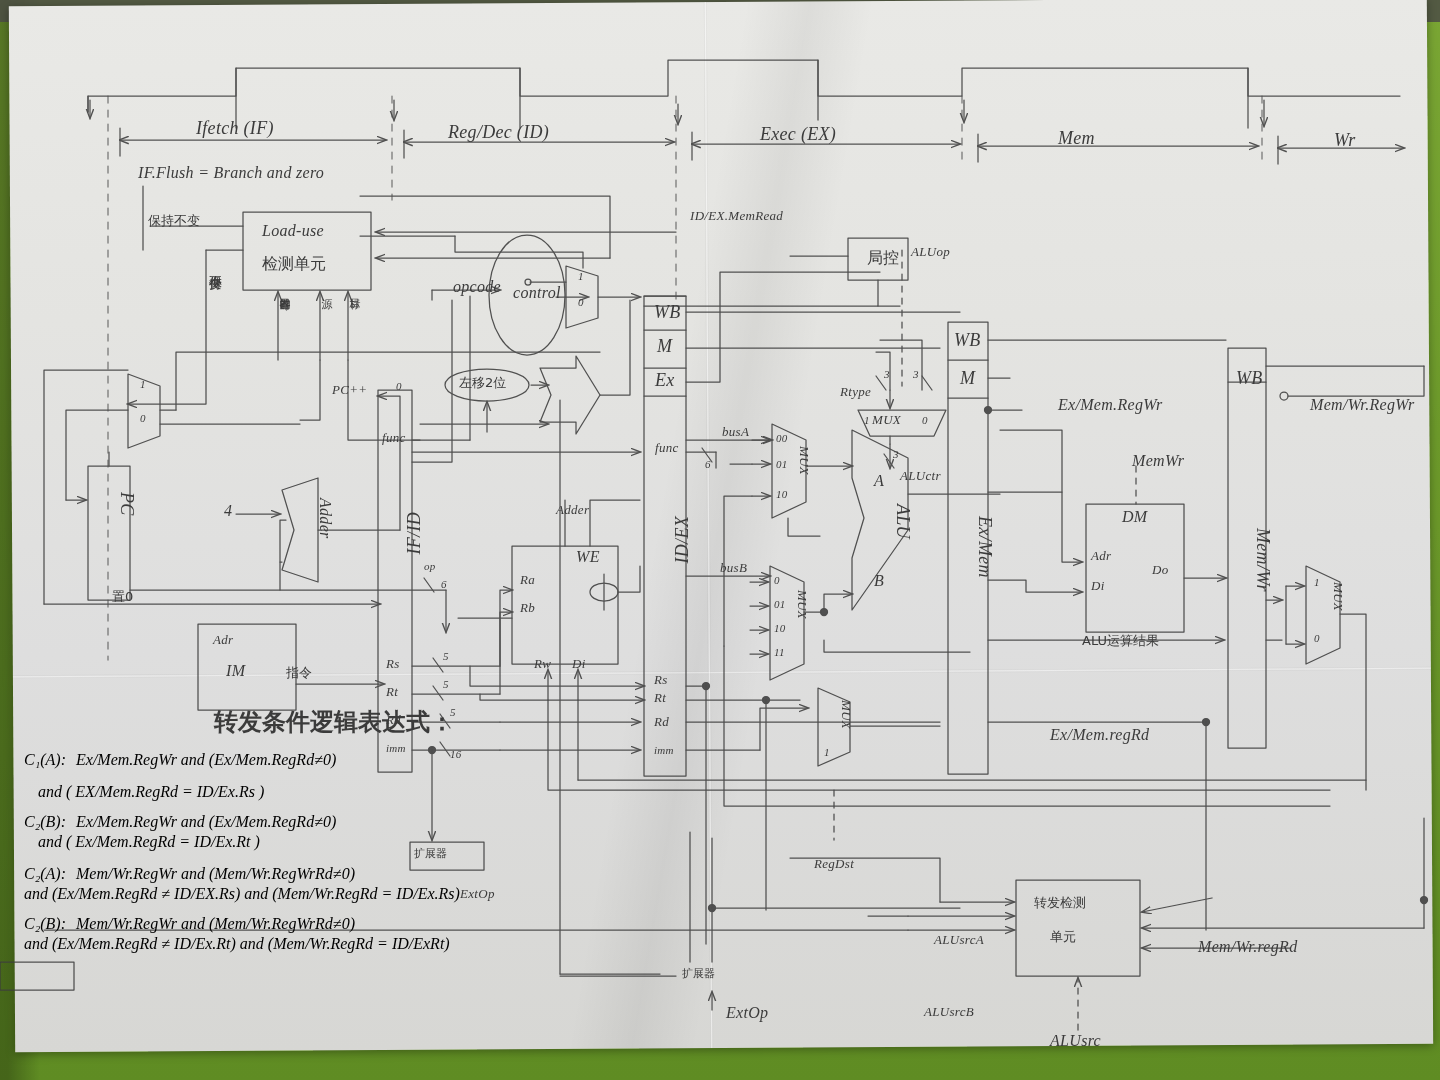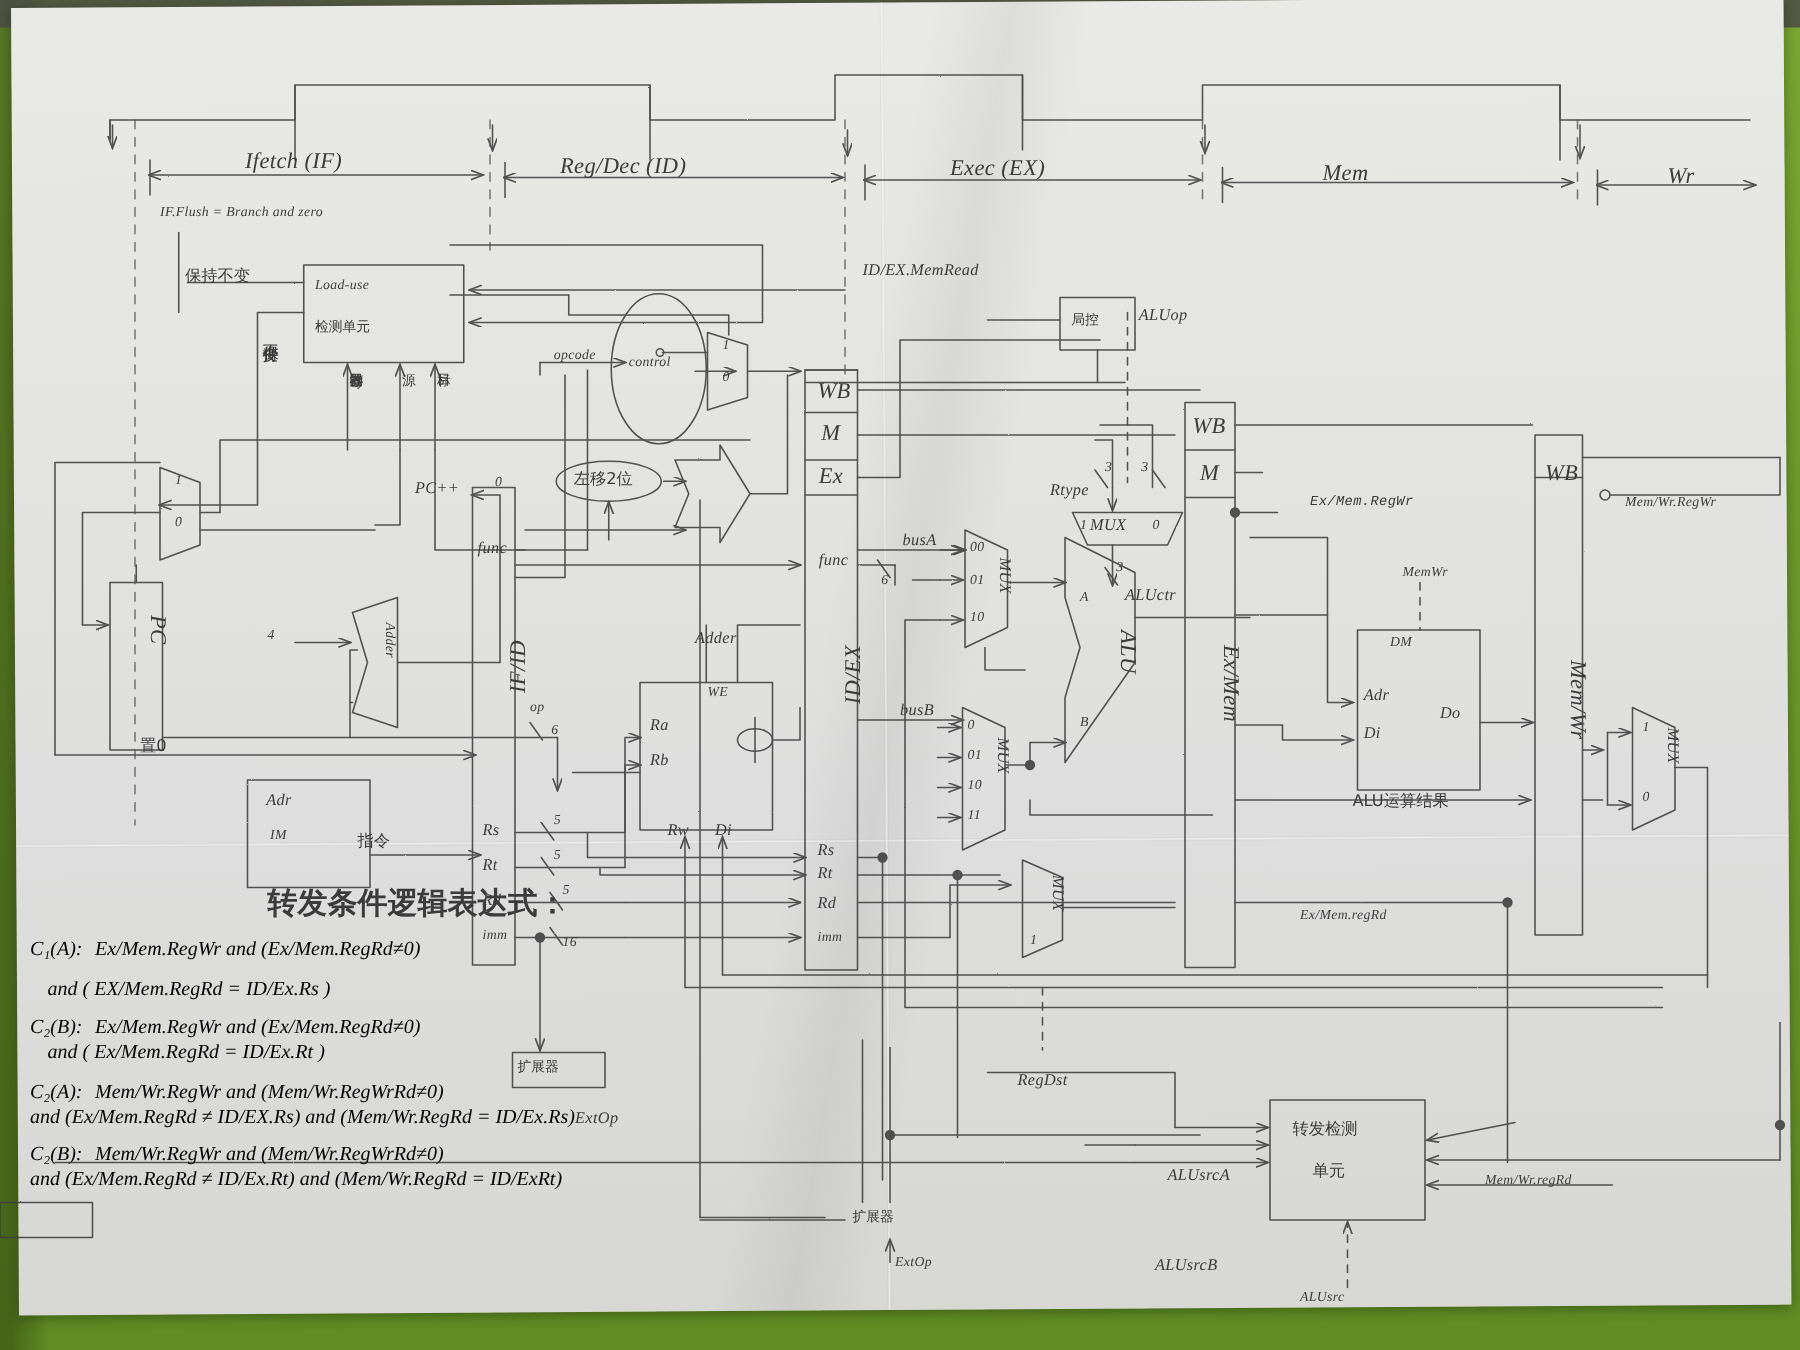--- a/index.html
+++ b/index.html
@@ -35,21 +35,21 @@
   svg#draw{position:absolute;left:0;top:0;width:1440px;height:1080px;pointer-events:none;}
   .lbl{
     position:absolute;color:#3b3b3b;white-space:nowrap;
     font-family:"Liberation Serif",serif;
   }
   .hand{font-style:italic;letter-spacing:.3px;}
   .cn{font-family:"DejaVu Sans",sans-serif;font-style:normal;text-align:center;}
   .eqn{font-size:16px;line-height:20px;font-style:italic;}
   .tiny{font-size:11px;}
   .sm{font-size:13px;}
-  .md{font-size:11px;}
+  .md{font-size:16px;margin-left:10px;}
   .lg{font-size:18px;}
   .rot{transform-origin:left top;}
 </style>
 </head>
 <body>
 
 <div id="stage">
   <div id="desk"></div>
   <div id="deskdark"></div>
 
@@ -455,21 +455,21 @@
     <div class="lbl hand sm rot" style="left:794px;top:590px;writing-mode:vertical-rl;">MUX</div>
 
     <div class="lbl hand sm rot" style="left:838px;top:700px;writing-mode:vertical-rl;">MUX</div>
     <div class="lbl hand tiny" style="left:824px;top:746px;">1</div>
     <div class="lbl hand sm" style="left:814px;top:856px;">RegDst</div>
 
     <div class="lbl hand lg" style="left:954px;top:330px;">WB</div>
     <div class="lbl hand lg" style="left:960px;top:368px;">M</div>
     <div class="lbl hand lg rot" style="left:974px;top:516px;writing-mode:vertical-rl;">Ex/Mem</div>
 
-    <div class="lbl hand md" style="left:1048px;top:396px;font-family:Liberation Mono, monospace;">Ex/Mem.RegWr</div>
+    <div class="lbl hand md" style="left:1048px;top:396px;">Ex/Mem.RegWr</div>
     <div class="lbl hand md" style="left:1122px;top:452px;text-align:right;">MemWr</div>
     <div class="lbl hand md" style="left:1112px;top:508px;">DM</div>
     <div class="lbl hand sm" style="left:1091px;top:548px;">Adr</div>
     <div class="lbl hand sm" style="left:1091px;top:578px;">Di</div>
     <div class="lbl hand sm" style="left:1152px;top:562px;">Do</div>
     <div class="lbl cn sm" style="left:1082px;top:632px;">ALU运算结果</div>
     <div class="lbl hand md" style="left:1040px;top:726px;">Ex/Mem.regRd</div>
 
     <div class="lbl hand lg" style="left:1236px;top:368px;">WB</div>
     <div class="lbl hand lg rot" style="left:1252px;top:528px;writing-mode:vertical-rl;">Mem/Wr</div>

